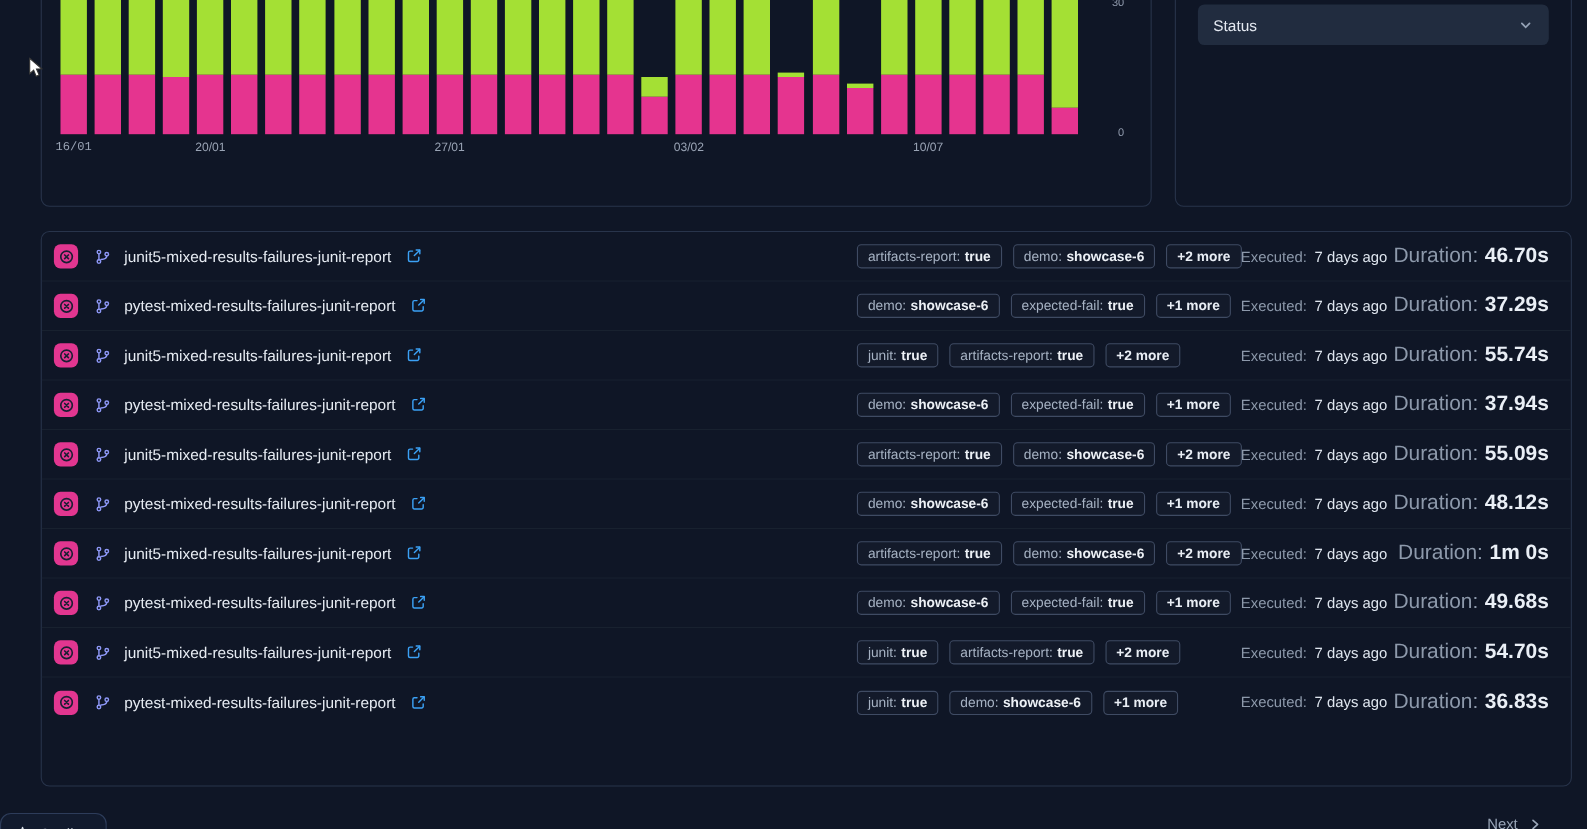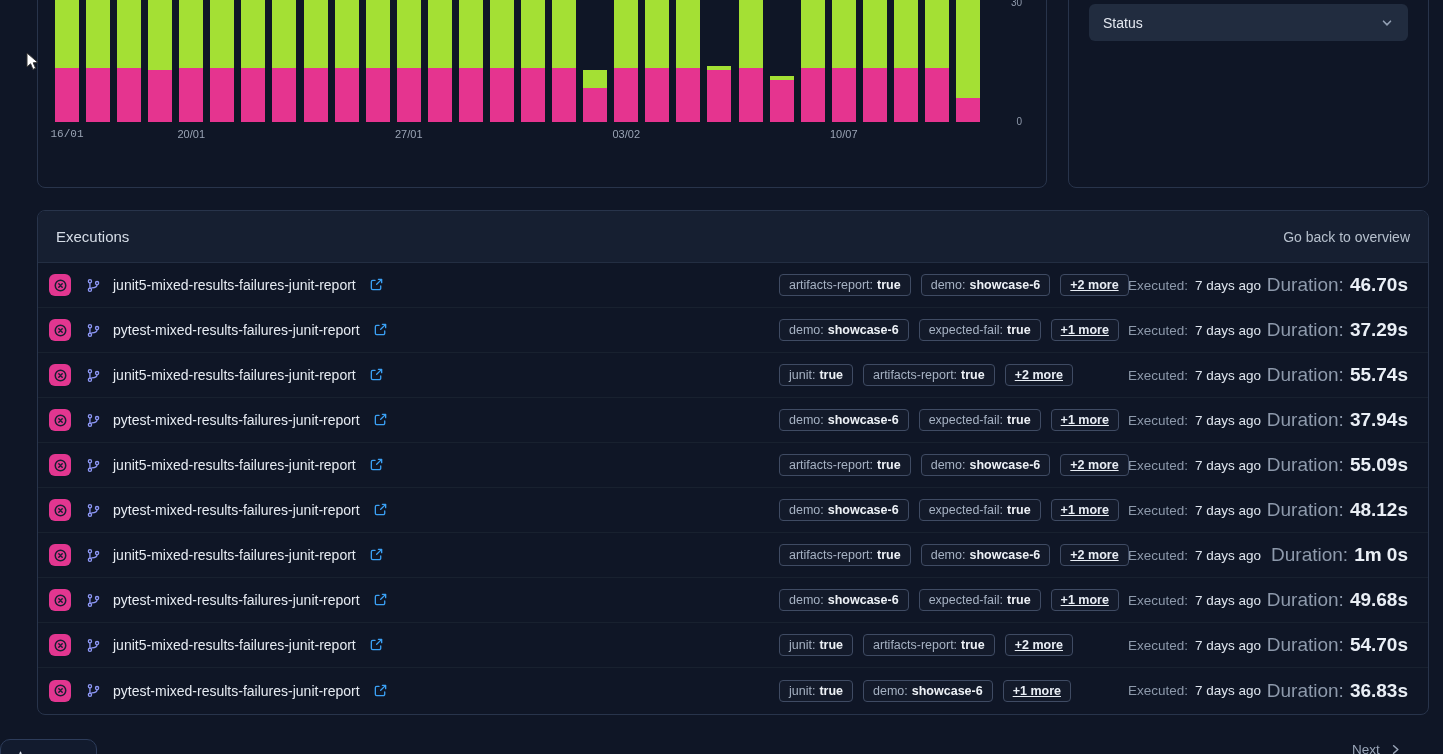--- a/index.html
+++ b/index.html
@@ -48,21 +48,21 @@
   .name-wrap { flex:1; display:flex; align-items:flex-start; min-width:0; }
   .name { margin-left:12px; font-size:14px; color:#e6ebf2; white-space:nowrap; }
   .ext-link { margin-left:13px; flex:none; cursor:pointer; }
 
   .tags { width:349px; flex:none; display:flex; align-items:center; gap:10px; }
   .tag {
     border:1px solid #3f4b63; border-radius:4px; padding:3px 9px; font-size:12.5px;
     color:#a6b2c3; white-space:nowrap; background:rgba(255,255,255,0.02);
   }
   .tag b { color:#edf1f6; font-weight:700; margin-left:4px; }
-  .tag-more { color:#e9eef5; font-weight:600;text-decoration:underline; }
+  .tag-more { color:#e9eef5; font-weight:600; }
 
   .executed { width:160px; flex:none; font-size:13.5px; color:#8d99ab; white-space:nowrap; }
   .executed b { color:#dfe6ef; font-weight:400; margin-left:7px; }
   .duration { width:120px; flex:none; font-size:19px; color:#8d99ab; white-space:nowrap;
     display:flex; justify-content:flex-end; align-items:center; }
   .duration b { color:#eaeff6; font-weight:700; margin-left:6px; }
 
   .copilot {
     position:absolute; left:0px; top:739px; width:97px; height:38px;
     background:#121b2e; border:1px solid #2d3c5a; border-radius:10px;
@@ -217,24 +217,20 @@
 
   <div class="panel filters-panel"></div>
   <div class="status-select">
     <span class="lbl">Status</span>
     <svg width="14" height="14" viewBox="0 0 14 14" fill="none" stroke="#93a0b4" stroke-width="1.6" stroke-linecap="round">
         <path d="M3.5 5.2 L7 8.8 L10.5 5.2"></path>
       </svg>
   </div>
 
   <div class="exec-panel">
-    <div class="exec-header">
-      <span class="exec-title">Executions</span>
-      <span class="back-link">Go back to overview</span>
-    </div>
     <div>
         <div class="exec-row">
     <div class="status-badge">
       <svg width="15" height="15" viewBox="0 0 16 16" fill="none" stroke="#1a1f33" stroke-width="1.6" stroke-linecap="round">
               <circle cx="8" cy="8" r="5.6"></circle>
               <path d="M6.2 6.2 L9.8 9.8 M9.8 6.2 L6.2 9.8"></path>
             </svg>
     </div>
     <svg class="branch-icon" width="15" height="15" viewBox="0 0 16 16" fill="none" stroke="#8e98f7" stroke-width="1.4" stroke-linecap="round">
             <circle cx="4.2" cy="3.4" r="1.7"></circle>

